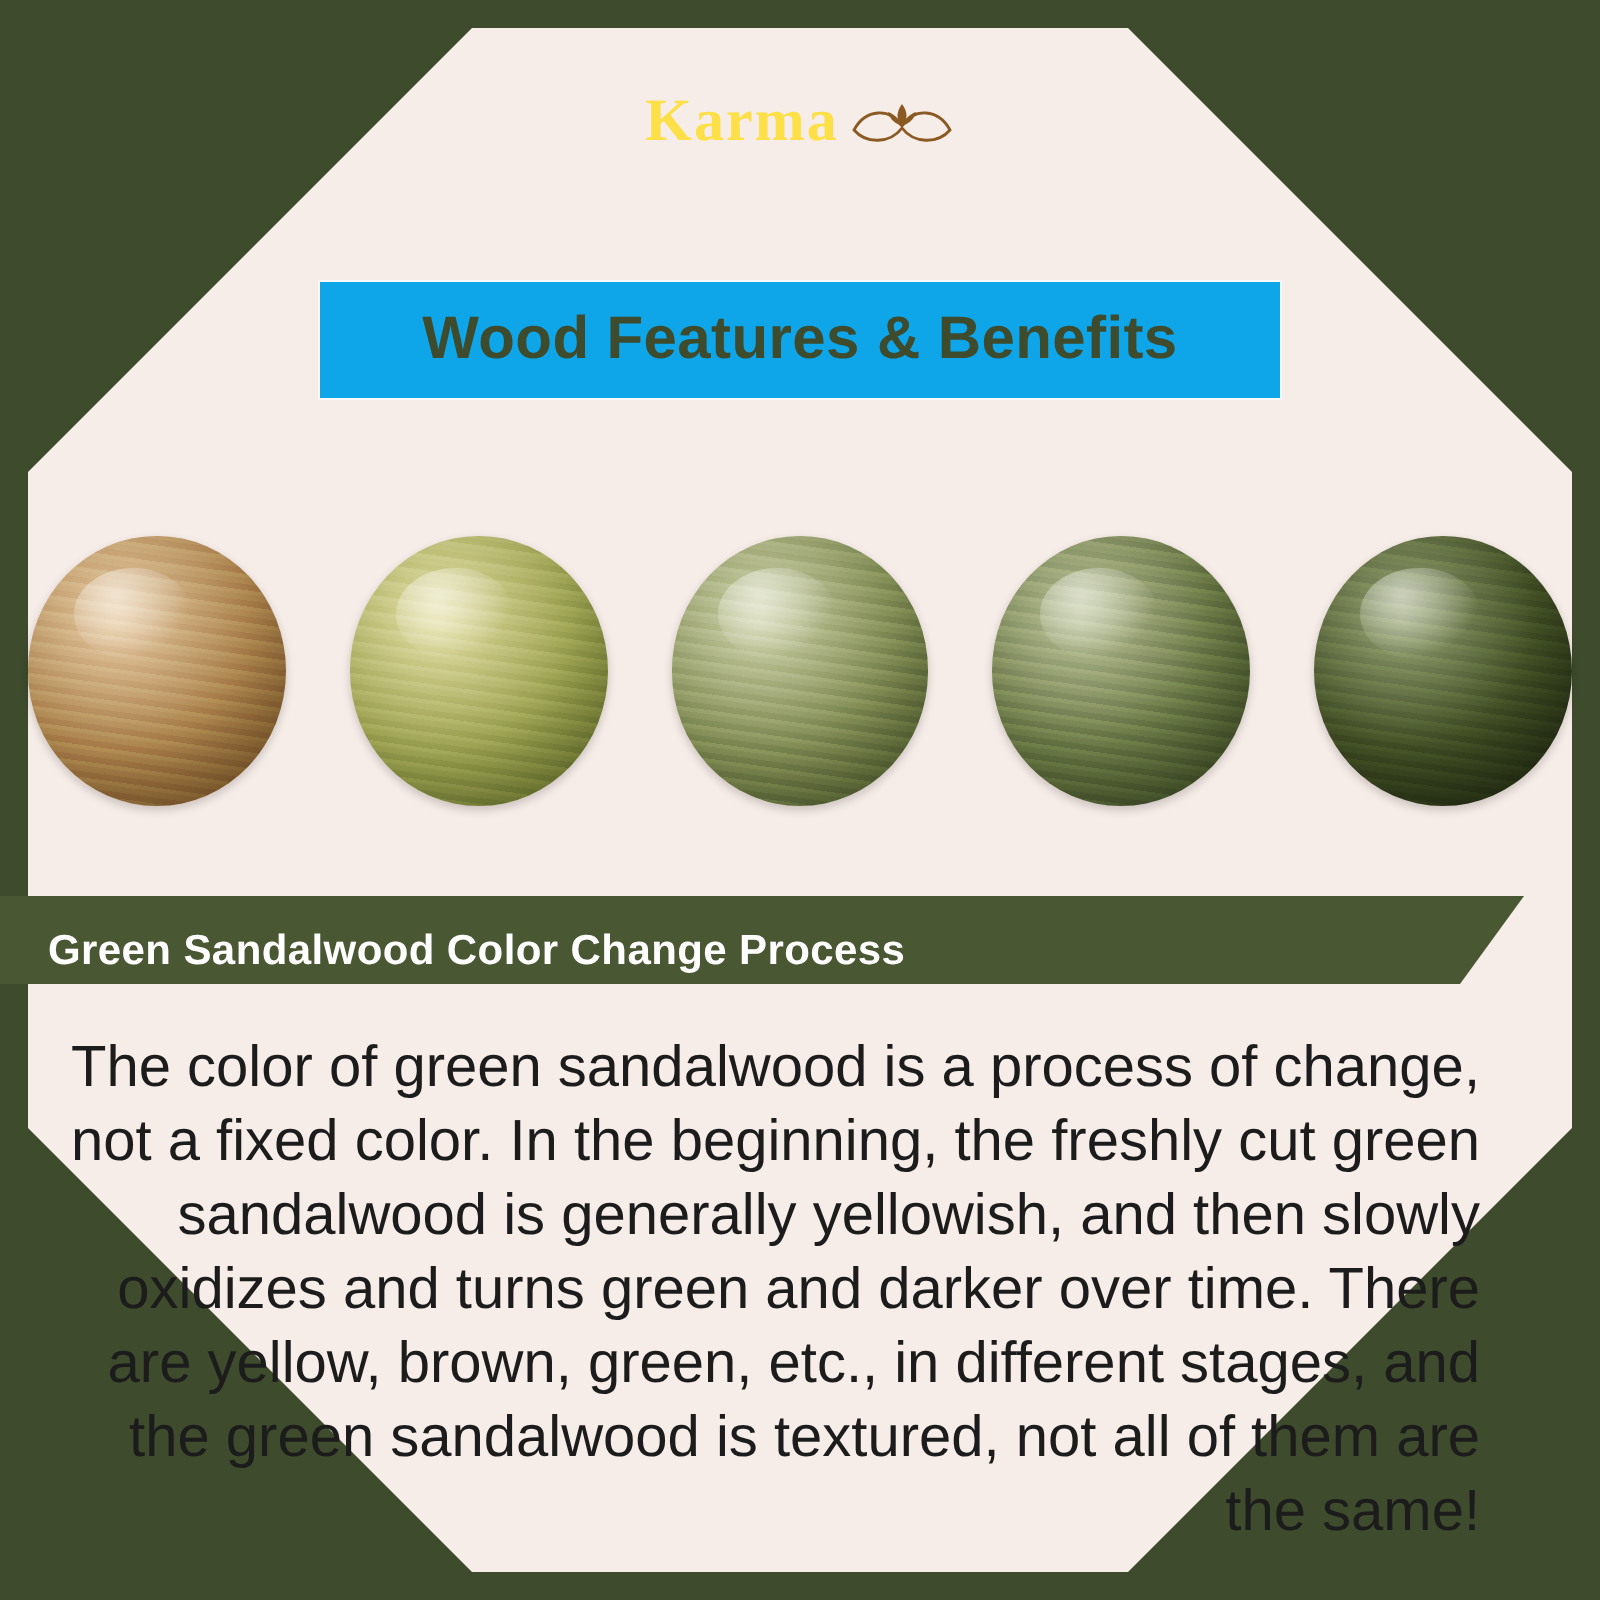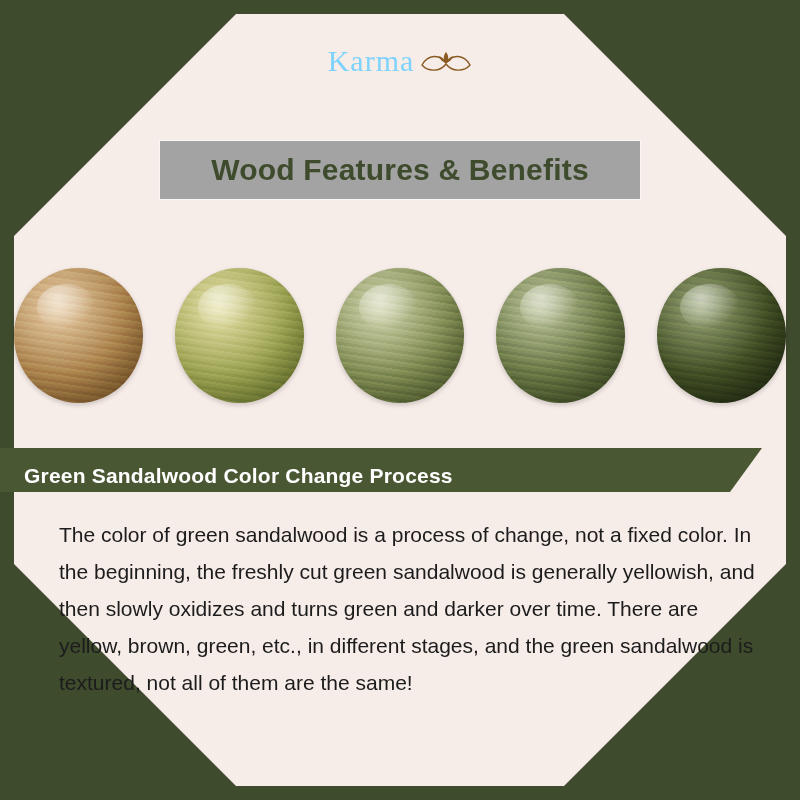--- a/index.html
+++ b/index.html
@@ -64,22 +64,23 @@
     left: 0;
     top: 44px;
     width: 800px;
     text-align: center;
   }
   .brand-text {
     display: inline-block;
     font-family: "Liberation Serif", serif;
     font-size: 30px;
     letter-spacing: 1px;
-    color: #7dd3fc;
+    color: #fde047;
     white-space: nowrap;
+    font-weight: bold;
   }
   .brand-row {
     display: flex;
     align-items: center;
     justify-content: center;
     gap: 6px;
   }
   .brand-mark {
     width: 52px;
     height: 26px;
@@ -93,21 +94,21 @@
     background: transparent;
   }
 
   
   .title-band {
     position: absolute;
     left: 160px;
     top: 141px;
     width: 480px;
     height: 58px;
-    background: #a3a3a3;
+    background: #0ea5e9;
     display: flex;
     align-items: center;
     justify-content: center;
     box-shadow: 0 0 0 1px rgba(255,255,255,0.6);
   }
   .title-text {
     font-size: 30px;
     font-weight: bold;
     color: #3e4b2c;
     letter-spacing: 0.2px;
@@ -175,27 +176,27 @@
     margin-left: 24px;
     color: #ffffff;
     font-size: 21px;
     font-weight: bold;
     letter-spacing: 0.2px;
   }
 
   
   .body-copy {
     position: absolute;
-    left: 59px;
+    left: 34px;
     top: 516px;
     width: 706px;
     color: #1c1c1c;
-    font-size: 21px;
+    font-size: 29px;
     line-height: 37px;
-    text-align: left;
+    text-align: right;
   }
 </style>
 </head>
 <body>
 
 <div class="poster">
 
   <div class="inner-panel"></div>
 
   <div class="corner corner-tl"></div>

